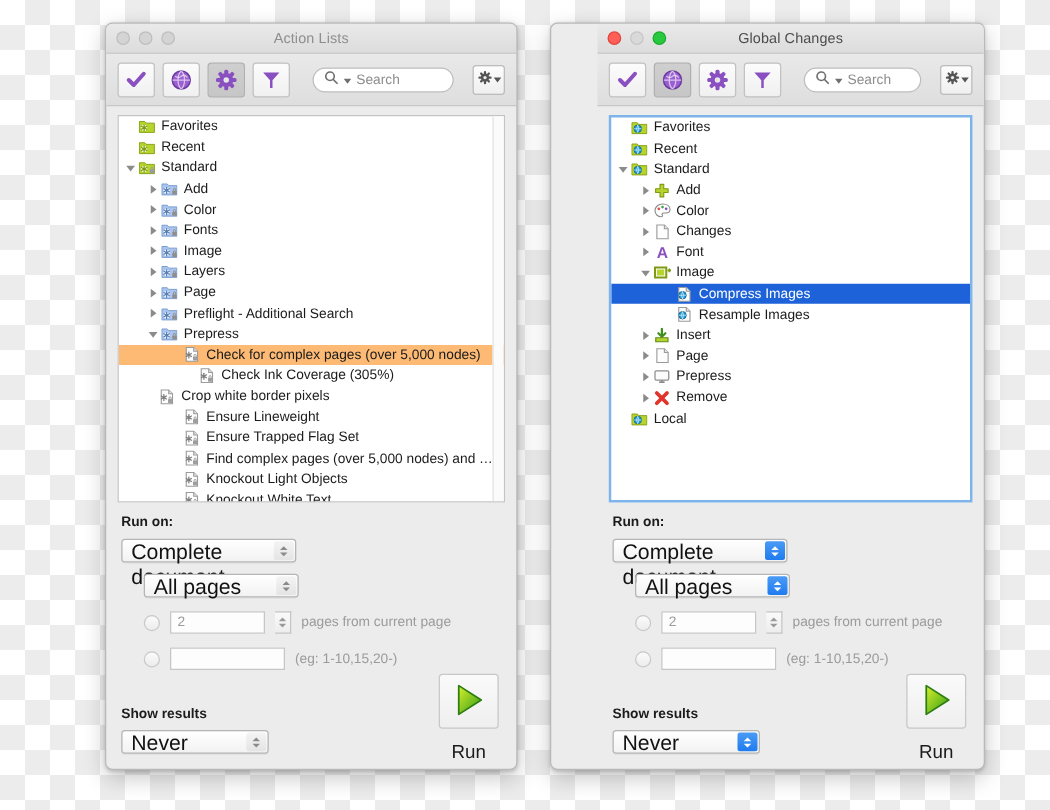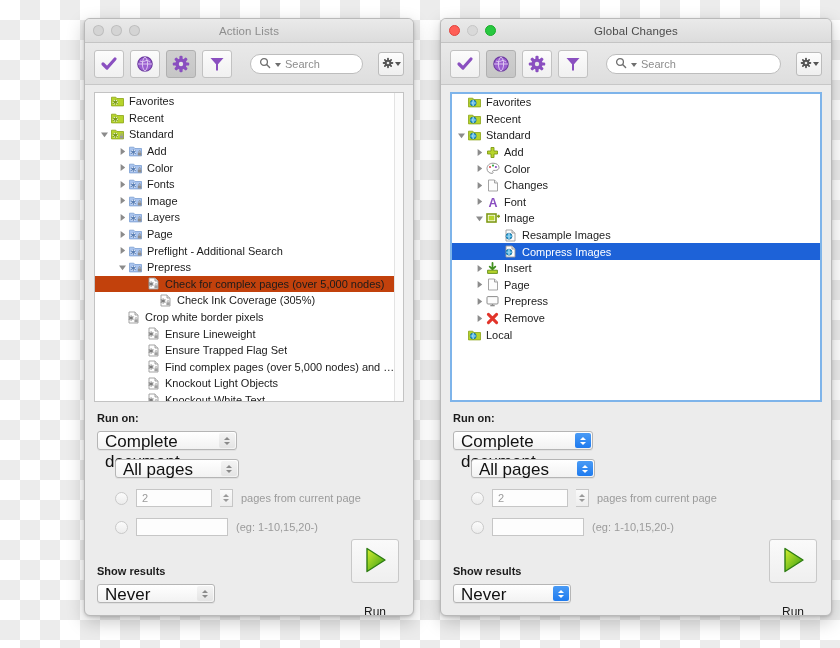--- a/index.html
+++ b/index.html
@@ -19,21 +19,21 @@
   
   .window{
     position:absolute;
     background:#ececec;
     border:1px solid #b9b9b9;
     border-radius:6px;
     box-shadow:0 6px 18px rgba(0,0,0,.22), 0 1px 3px rgba(0,0,0,.16);
     overflow:hidden;
   }
   #win-left  { left:84px;  top:18px; width:330px; height:598px; }
-  #win-right { left:440px; top:18px; width:392px; height:598px; }
+  #win-right { left:440px; top:18px; width:348px; height:598px;padding-left:37px; }
 
   .titlebar{
     height:24px; position:relative;
     background:linear-gradient(to bottom,#eaeaea,#dcdcdc);
     border-bottom:1px solid #c4c4c4;
   }
   .lights{ position:absolute; left:8px; top:6px; display:flex; gap:7px; }
   .light{ width:11px; height:11px; border-radius:50%; background:#d4d4d4; border:1px solid rgba(0,0,0,.10); }
   .win-active .light.close{ background:#ff5f57; border-color:#e0443e; }
   .win-active .light.min  { background:#d9d9d9; border-color:#c6c6c6; }
@@ -74,21 +74,21 @@
   .caret{ width:0;height:0;border-left:3px solid transparent;border-right:3px solid transparent;border-top:4px solid #555; }
 
   
   .listwrap{ margin:7px 9px 0 9px; position:relative; }
   .listbox{
     background:#fff; border:1px solid #c3c3c3; height:310px; overflow:hidden;
     position:relative;
   }
   .win-active .listbox{ border:2px solid #7eb4ea; }
   .row{ height:16.6px; display:flex; align-items:center; font-size:11px; color:#1b1b1b; white-space:nowrap; }
-  .row.sel-gray{ background:#c2410c; }
+  .row.sel-gray{ background:#fdba74; }
   .row.sel-blue{ background:#1d62d8; color:#fff; }
   .tw{ width:11px; display:flex; align-items:center; justify-content:center; flex:0 0 11px; }
   .tw svg{display:block;}
   .ic{ width:15px; flex:0 0 15px; display:flex; align-items:center; justify-content:center; margin-right:4px; }
   .ic svg{ display:block; }
   .lbl{ overflow:hidden; text-overflow:ellipsis; }
   
   .vtrack{
     position:absolute; right:0; top:0; width:9px; height:100%;
     background:#fbfbfb; border-left:1px solid #e3e3e3;
@@ -130,21 +130,21 @@
   .stepper .up{ border-bottom:3.5px solid #9a9a9a; }
   .stepper .dn{ border-top:3.5px solid #9a9a9a; }
   .hint{ color:#9b9b9b; font-size:11px; }
 
   .runzone{ position:absolute; right:14px; display:flex; flex-direction:column; align-items:center; }
   .runbtn{
     width:48px; height:44px; border:1px solid #c8c8c8; border-radius:3px;
     background:linear-gradient(to bottom,#fafafa,#efefef);
     display:flex; align-items:center; justify-content:center;
   }
-  .runlbl{ margin-top:22px; font-size:12px; color:#1b1b1b;text-align:center; }
+  .runlbl{ margin-top:10px; font-size:15px; color:#1b1b1b;text-align:center; }
 </style>
 </head>
 <body>
 
 <div class="window" id="win-left">
     <div class="titlebar">
       <div class="lights">
         <span class="light close"></span>
         <span class="light min"></span>
         <span class="light max"></span>
@@ -812,43 +812,43 @@
           </span>
           <span class="ic">
             <svg width="14" height="12" viewBox="0 0 14 12">
               <rect x="1" y="2" width="9" height="8" fill="none" stroke="#7f9a14" stroke-width="1.6"></rect>
               <rect x="2.6" y="3.6" width="5.8" height="4.8" fill="#b6d42b"></rect>
               <path d="M11 4.3 h3 M12.5 2.8 v3" stroke="#7f9a14" stroke-width="1.4"></path>
             </svg>
           </span>
           <span class="lbl">Image</span>
         </div>
-        <div class="row" style="padding-left:40px">
+        <div class="row sel-blue" style="padding-left:40px">
           <span class="tw"></span>
           <span class="ic">
             <svg width="13" height="13" viewBox="0 0 13 13">
               <path d="M2 1 h6 l3 3 v8 h-9 z" fill="#fdfdfd" stroke="#9b9b9b" stroke-width=".9"></path>
               <path d="M8 1 v3 h3" fill="#e2e2e2" stroke="#9b9b9b" stroke-width=".9"></path>
               <circle cx="5" cy="7.2" r="3" fill="#1f9ad6" stroke="#12648f" stroke-width=".7"></circle>
               <path d="M5 4.2 q1.8 3 0 6 M5 4.2 q-1.8 3 0 6 M2 7.2 h6" stroke="#cfeefb" stroke-width=".6" fill="none"></path>
             </svg>
           </span>
-          <span class="lbl">Resample Images</span>
-        </div>
-        <div class="row sel-blue" style="padding-left:40px">
+          <span class="lbl">Compress Images</span>
+        </div>
+        <div class="row" style="padding-left:40px">
           <span class="tw"></span>
           <span class="ic">
             <svg width="13" height="13" viewBox="0 0 13 13">
               <path d="M2 1 h6 l3 3 v8 h-9 z" fill="#fdfdfd" stroke="#9b9b9b" stroke-width=".9"></path>
               <path d="M8 1 v3 h3" fill="#e2e2e2" stroke="#9b9b9b" stroke-width=".9"></path>
               <circle cx="5" cy="7.2" r="3" fill="#1f9ad6" stroke="#12648f" stroke-width=".7"></circle>
               <path d="M5 4.2 q1.8 3 0 6 M5 4.2 q-1.8 3 0 6 M2 7.2 h6" stroke="#cfeefb" stroke-width=".6" fill="none"></path>
             </svg>
           </span>
-          <span class="lbl">Compress Images</span>
+          <span class="lbl">Resample Images</span>
         </div>
         <div class="row" style="padding-left:22px">
           <span class="tw">
             <svg width="9" height="9" viewBox="0 0 9 9">
               <path d="M2.6 1 v7 L7.2 4.5 Z" fill="#8b8b8b"></path>
             </svg>
           </span>
           <span class="ic">
             <svg width="13" height="13" viewBox="0 0 13 13">
               <path d="M6.5 1 v5.4 M3.7 4.6 L6.5 7.4 L9.3 4.6" stroke="#3f8f1d" stroke-width="1.8" fill="none" stroke-linecap="round" stroke-linejoin="round"></path>

